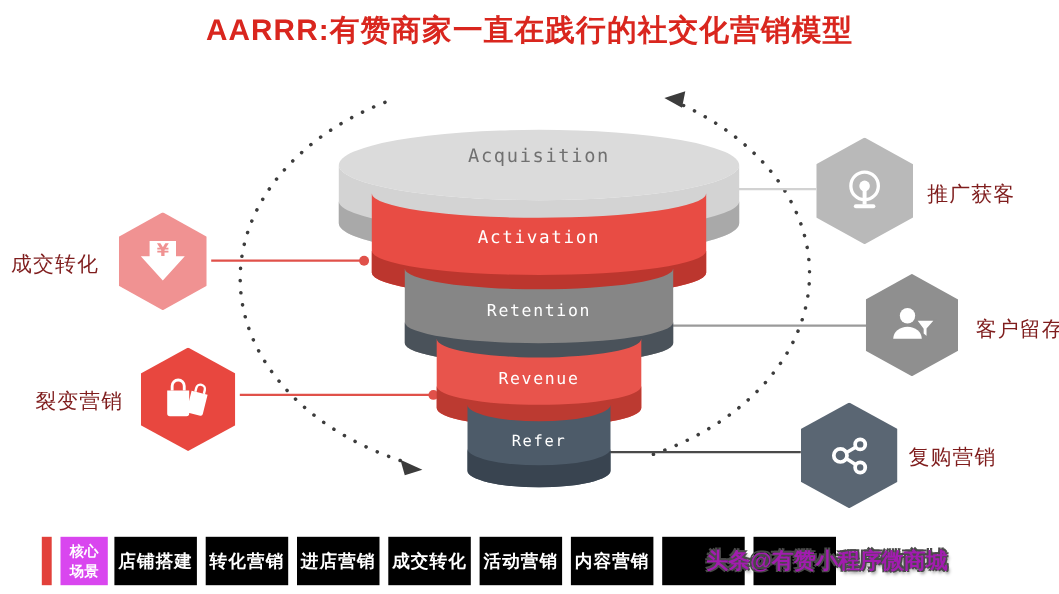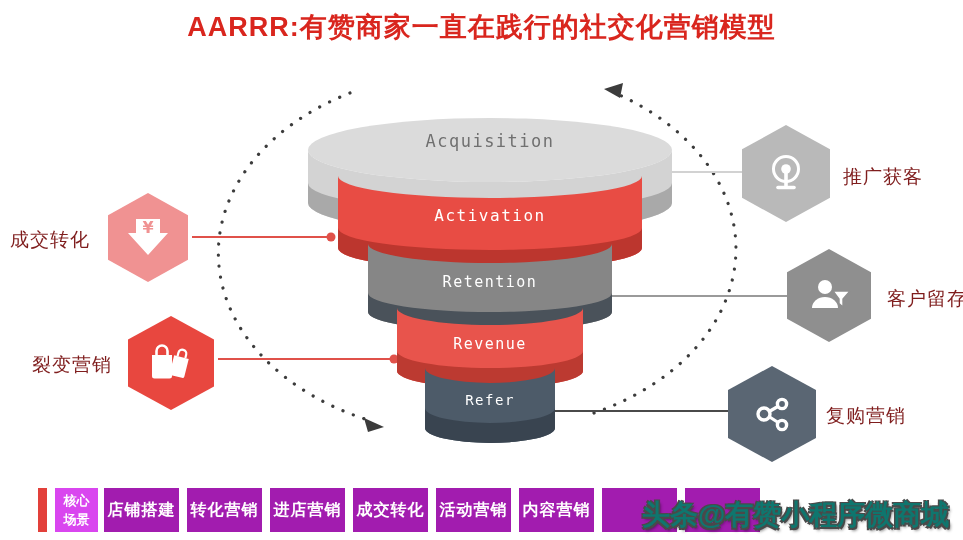--- a/index.html
+++ b/index.html
@@ -22,23 +22,23 @@
   .lbl-promo{left:843px;top:164px;}
   .lbl-retain{left:887px;top:286px;}
   .lbl-share{left:826px;top:403px;}
   
   .accent-bar{position:absolute;left:38px;top:488px;width:9px;height:44px;background:#e2403a;}
   .core-box{position:absolute;left:55px;top:488px;width:43px;height:44px;background:#d946ef;
             color:#fff;font-size:13px;font-weight:bold;line-height:1.5;display:flex;
             align-items:center;justify-content:center;text-align:center;}
   .core-box span{display:block;width:28px;}
   .scene-row{position:absolute;left:104px;top:488px;display:flex;gap:8px;}
-  .scene{width:75px;height:44px;background:#a21caf;color:#fff;font-size:16px;font-weight:bold;
+  .scene{width:75px;height:44px;background:#000000;color:#fff;font-size:16px;font-weight:bold;
          letter-spacing:1px;display:flex;align-items:center;justify-content:center;white-space:nowrap;}
-  .watermark{position:absolute;left:642px;top:496px;font-size:28px;font-weight:bold;color:#0f766e;
+  .watermark{position:absolute;left:642px;top:496px;font-size:20px;font-weight:bold;color:#a21caf;
              white-space:nowrap;letter-spacing:0px;
              text-shadow:-1.5px -1.5px 0 #4a4a4a,1.5px -1.5px 0 #4a4a4a,
                          -1.5px 1.5px 0 #4a4a4a,1.5px 1.5px 0 #4a4a4a,2px 3px 3px rgba(0,0,0,.45);}
   .funnel-label{font-family:"DejaVu Sans Mono",monospace;letter-spacing:1.5px;}
 </style>
 </head>
 <body>
 
 <div class="stage">
 

